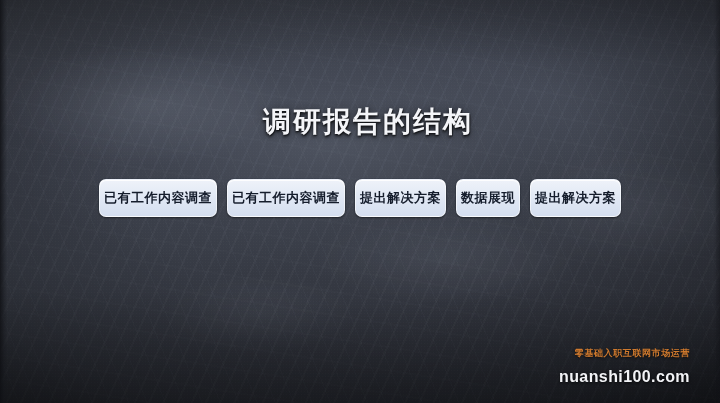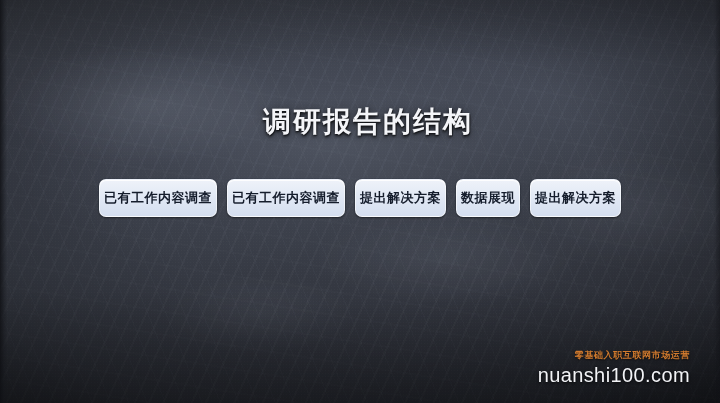--- a/index.html
+++ b/index.html
@@ -136,25 +136,25 @@
     bottom: 18px;
     text-align: right;
     line-height: 1;
   }
   .wm-tag {
     font-size: 9px;
     font-weight: 700;
     letter-spacing: 0.6px;
     color: #d07a2e;
     text-shadow: 0 1px 2px rgba(0,0,0,0.65);
-    margin-bottom: 5px;
+    margin-bottom: 11px;
   }
   .wm-url {
-    font-size: 20px;
-    font-weight: 400;
+    font-size: 16px;
+    font-weight: 700;
     letter-spacing: 0.4px;
     color: #f2f3f6;
     text-shadow: 0 1px 3px rgba(0,0,0,0.75);
   }
 </style>
 </head>
 <body>
 
 <div id="slide">
 

